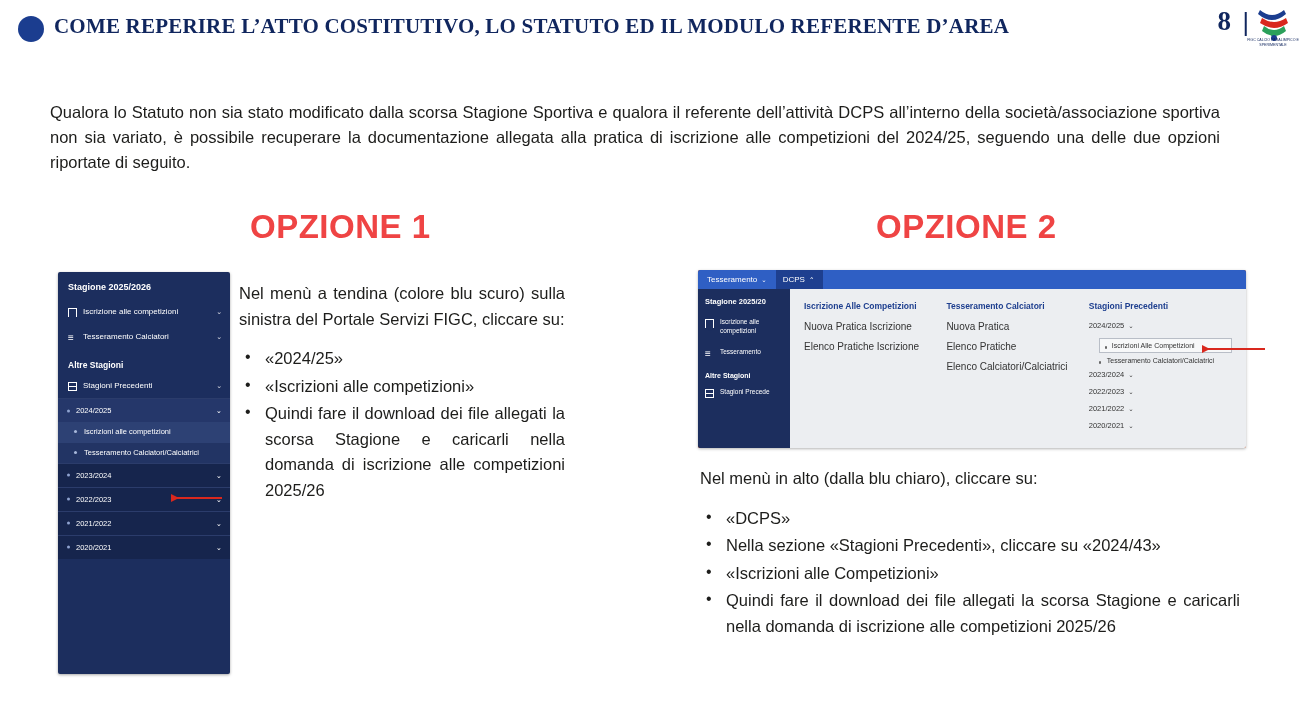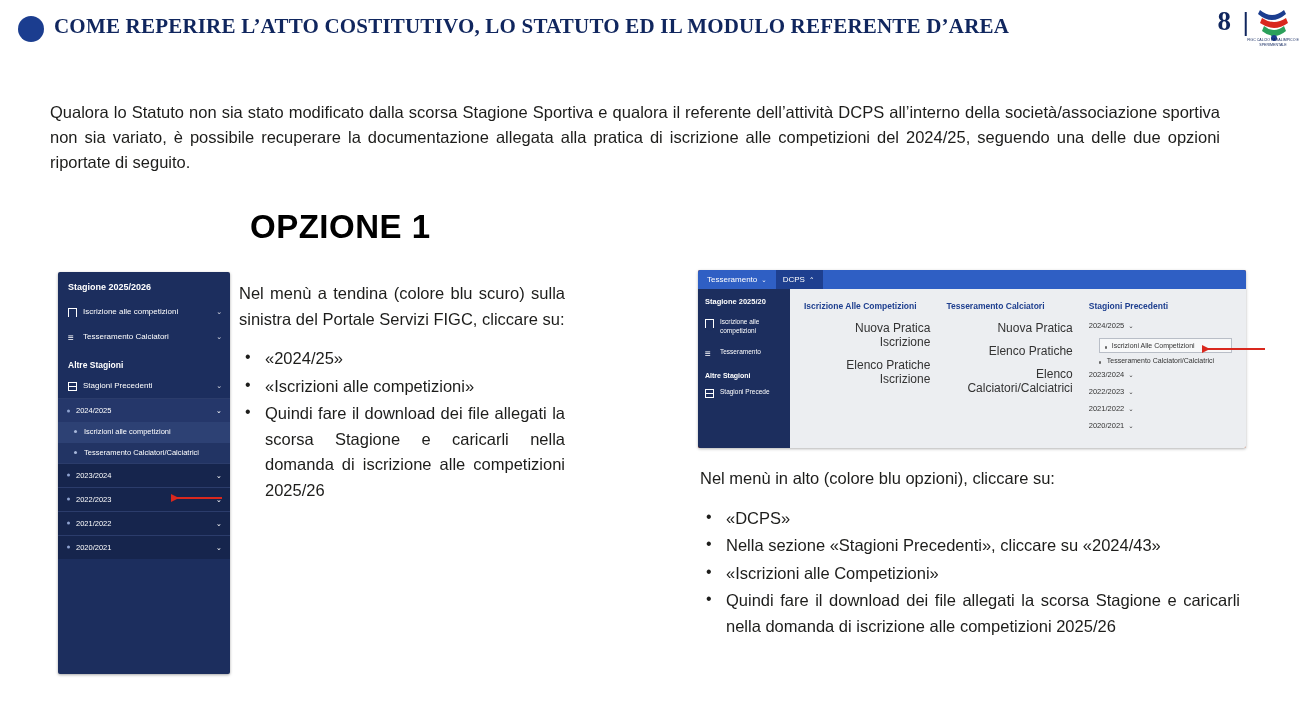--- a/index.html
+++ b/index.html
@@ -45,21 +45,21 @@
 
   
   .intro {
     position: absolute; left: 50px; top: 100px; width: 1170px;
     font-size: 16.5px; line-height: 1.52; color: #1d1d1b;
     text-align: justify;
   }
 
   
   .opt-title {
-    position: absolute; font-size: 33px; font-weight: bold; color: #000000;
+    position: absolute; font-size: 33px; font-weight: bold; color: #ef4444;
     font-family: "Liberation Sans", sans-serif; letter-spacing: .5px;
   }
   #opt1-title { left: 250px; top: 208px; }
   #opt2-title { left: 876px; top: 208px; }
 
   
   .sidebar-mock {
     position: absolute; left: 58px; top: 272px; width: 172px; height: 402px;
     background: #1c2e5e; color: #ffffff;
     font-size: 8px; border-radius: 2px; overflow: hidden;
@@ -174,21 +174,21 @@
   .mm-panel {
     position: absolute; left: 92px; top: 19px; right: 0; bottom: 0;
     background: #eceef1; padding: 12px 14px;
     display: flex; gap: 16px;
   }
   .mm-col { width: 150px; }
   .mm-col.wide { width: 170px; }
   .mm-col h4 {
     margin: 0 0 10px 0; font-size: 8.5px; font-weight: bold; color: #1e3f8f;
   }
-  .mm-link { font-size: 12px; color: #333; margin-bottom: 9px; text-align: right; }
+  .mm-link { font-size: 10px; color: #333; margin-bottom: 9px; }
   .mm-year {
     font-size: 7.5px; color: #333; margin-bottom: 8px;
     display: flex; align-items: center; gap: 4px;
   }
   .mm-sub {
     font-size: 7px; color: #333; margin: 0 0 6px 10px;
     position: relative; padding-left: 8px;
   }
   .mm-sub:before {
     content: ""; position: absolute; left: 0; top: 4px;
@@ -224,20 +224,21 @@
       <circle cx="24" cy="34" r="3" fill="#1b3d8f"></circle>
     </svg>
     <div class="logo-caption">FIGC
 CALCIO PARALIMPICO
 E SPERIMENTALE</div>
   </div>
 
   <div class="intro">Qualora lo Statuto non sia stato modificato dalla scorsa Stagione Sportiva e qualora il referente dell’attività DCPS all’interno della società/associazione sportiva non sia variato, è possibile recuperare la documentazione allegata alla pratica di iscrizione alle competizioni del 2024/25, seguendo una delle due opzioni riportate di seguito.</div>
 
   <div class="opt-title" id="opt1-title">OPZIONE 1</div>
+  <div class="opt-title" id="opt2-title">OPZIONE 2</div>
 
   <div class="sidebar-mock">
     <div class="sb-season">Stagione 2025/2026</div>
 
     <div class="sb-item">
       <span class="sb-ico ico-bookmark"></span>
       <span class="lbl">Iscrizione alle competizioni</span>
       <span class="chev">⌄</span>
     </div>
 
@@ -369,21 +370,21 @@
           <span>2020/2021</span>
           <span class="caret">⌄</span>
         </div>
       </div>
     </div>
   </div>
 
   <div class="arrow-red" id="arrow2"></div>
 
   <div class="opt2-text">
-    <div>Nel menù in alto (colore blu opzioni), cliccare su:</div>
+    <div>Nel menù in alto (dalla blu chiaro), cliccare su:</div>
     <ul class="bullets">
       <li>«DCPS»</li>
       <li>Nella sezione «Stagioni Precedenti», cliccare su «2024/43»</li>
       <li>«Iscrizioni alle Competizioni»</li>
       <li>Quindi fare il download dei file allegati la scorsa Stagione e caricarli nella domanda di iscrizione alle competizioni 2025/26</li>
     </ul>
   </div>
 
 </div>
 

